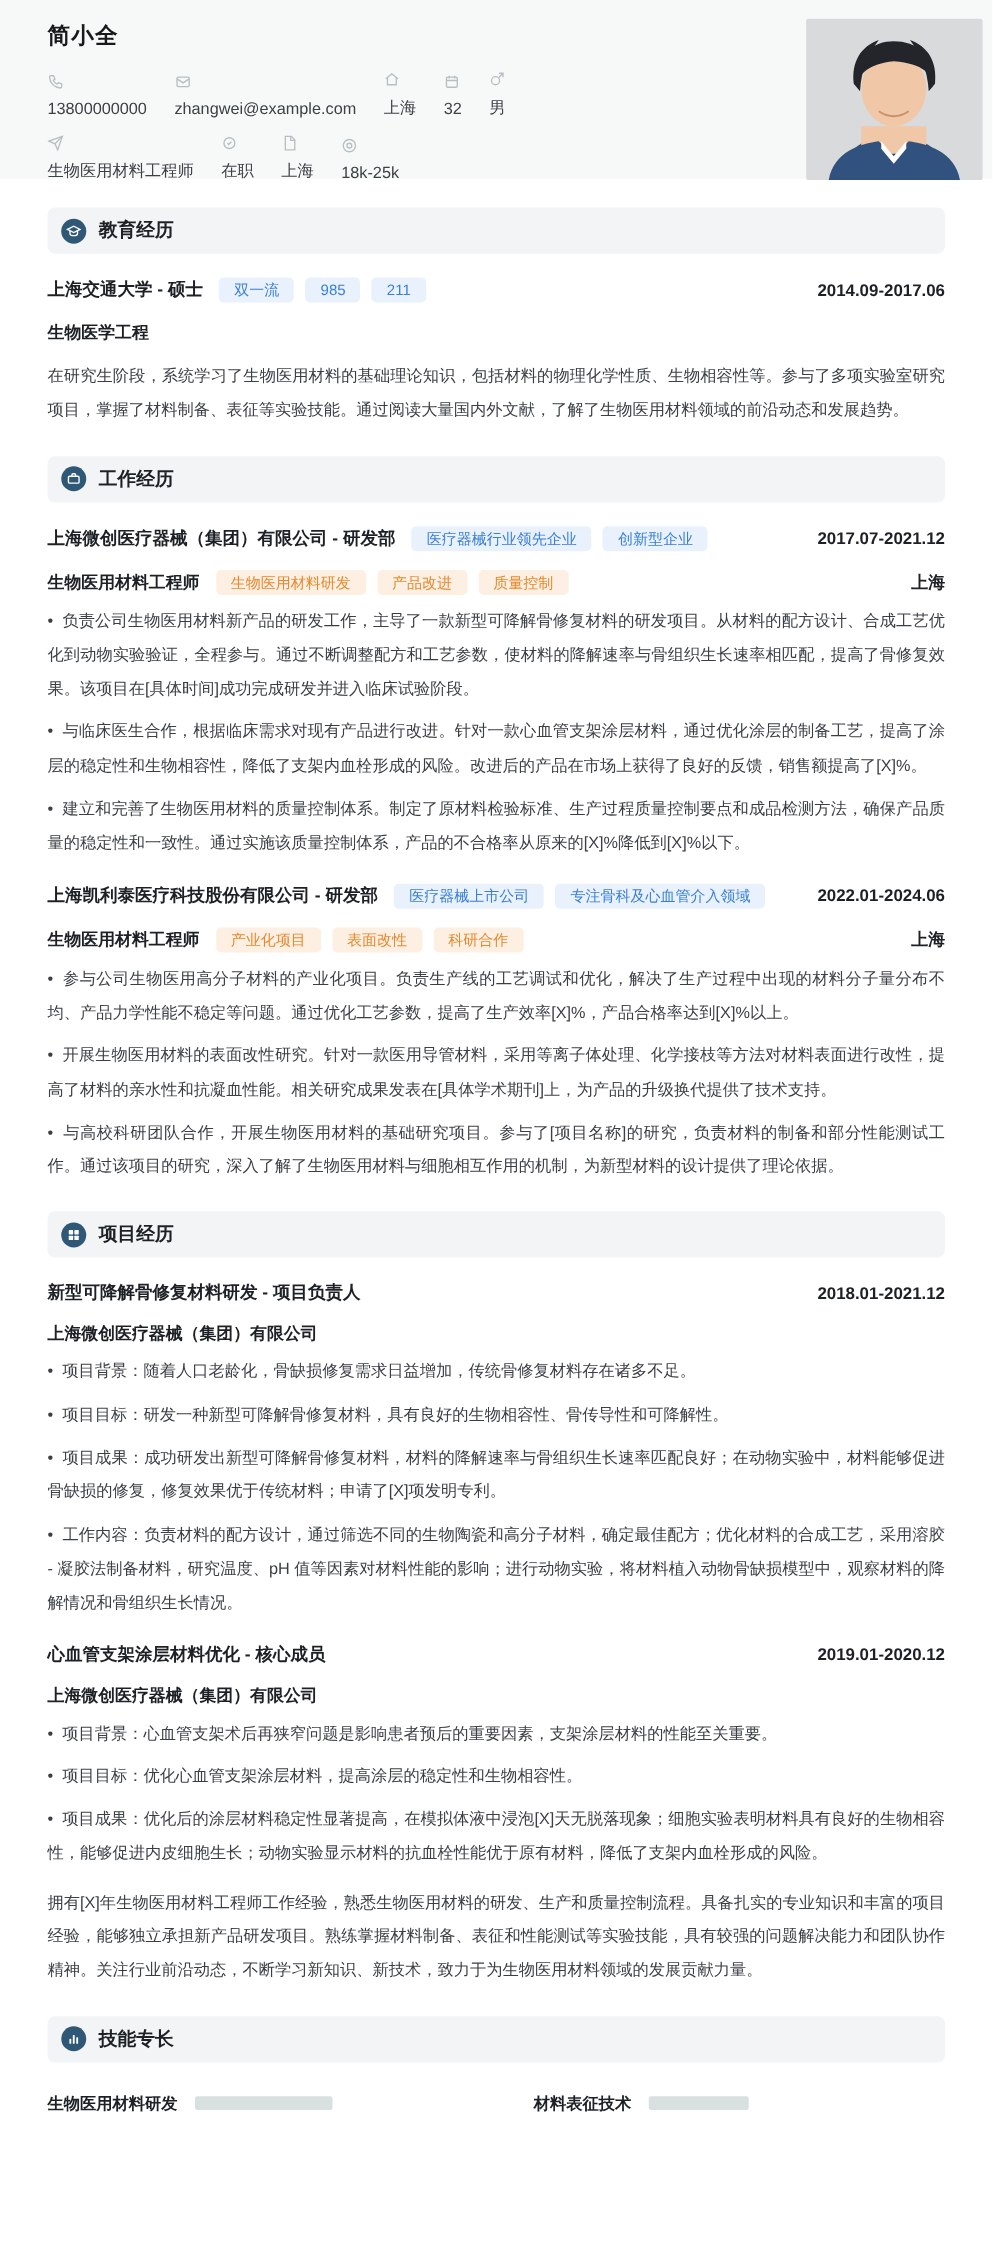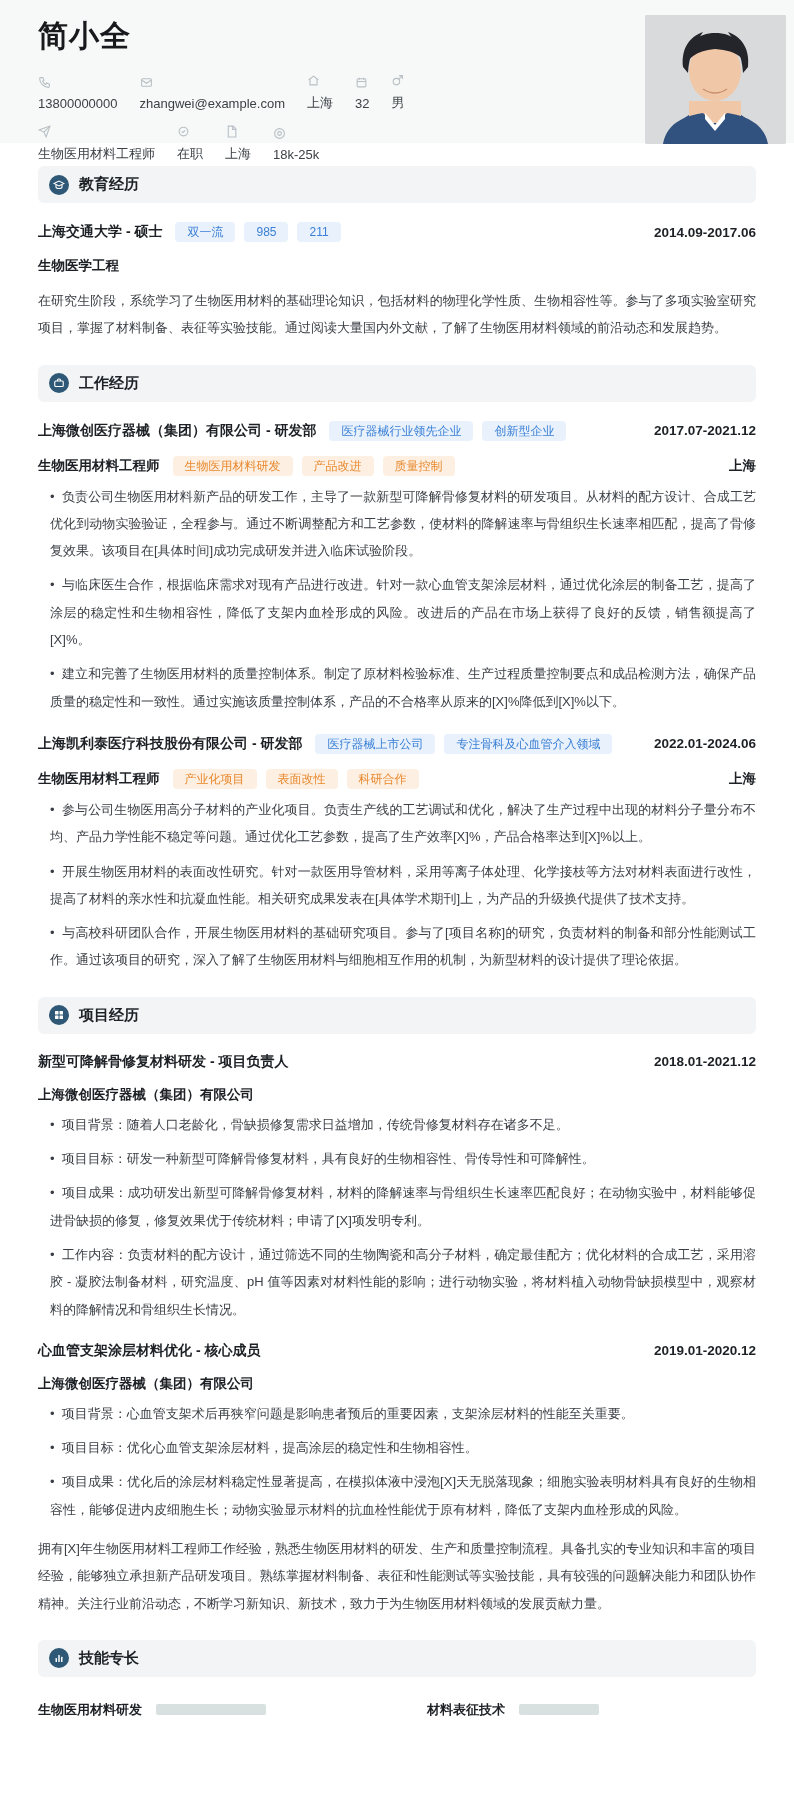--- a/index.html
+++ b/index.html
@@ -7,21 +7,21 @@
   body {
     width:794px; height:1800px; overflow:hidden;
     font-family:"Liberation Sans","DejaVu Sans",sans-serif;
     color:#3a3f45;
   }
   
   .header {
     background:#f7f9f8; padding:16px 38px 22px 38px;
     position:relative; height:143px;
   }
-  .name { font-size:30px; font-weight:bold; color:#17191c; letter-spacing:1px; }
+  .name { font-size:18px; font-weight:bold; color:#17191c; letter-spacing:1px; }
   .contact-row { display:flex; align-items:center; gap:22px; margin-top:17px; font-size:13px; color:#3c4146; }
   .contact-item { display:flex; align-items:flex-start; gap:7px; white-space:nowrap;flex-direction:column; }
   .c-icon { width:13px; height:13px; color:#b7bfc4; flex:0 0 auto; }
   .c-icon svg { width:13px; height:13px; display:block; }
   .photo {
     position:absolute; top:15px; right:8px; width:141px; height:129px;
     background:#d9dadc; overflow:hidden; border-radius:2px;
   }
   
   .main { padding:0 38px; }
@@ -43,21 +43,21 @@
   .tag-blue { color:#3a7fd5; background:#e9f2fc; }
   .tag-orange { color:#e8882e; background:#fdf0e2; }
   .entry-date { margin-left:auto; font-size:13.5px; font-weight:bold; color:#1d2126; }
   .entry-loc { margin-left:auto; font-size:13.5px; font-weight:bold; color:#1d2126; }
   .sub-head { display:flex; align-items:center; margin-top:15px; }
   .sub-title { font-size:13.5px; font-weight:bold; color:#1d2126; }
   .para {
     margin-top:12px; font-size:13px; line-height:2.1; color:#3a3f45;
     text-align:justify;
   }
-  .bullets { margin-top:6px;margin-left:12px; }
+  .bullets { margin-top:6px; }
   .bullet {
     font-size:13px; line-height:2.1; color:#3a3f45; text-align:justify;
     margin-top:7px;
   }
   .bullet::before { content:"•\00a0\00a0"; color:#3a3f45; }
   
   .skill-grid { display:grid; grid-template-columns:1fr 1fr; column-gap:60px; row-gap:24px; margin-top:24px; }
   .skill-row { display:flex; align-items:center; }
   .skill-name { font-size:13px; font-weight:bold; color:#1d2126; margin-right:14px; white-space:nowrap; }
   .skill-bar { height:11px; background:#d8e1e0; border-radius:2px; }

